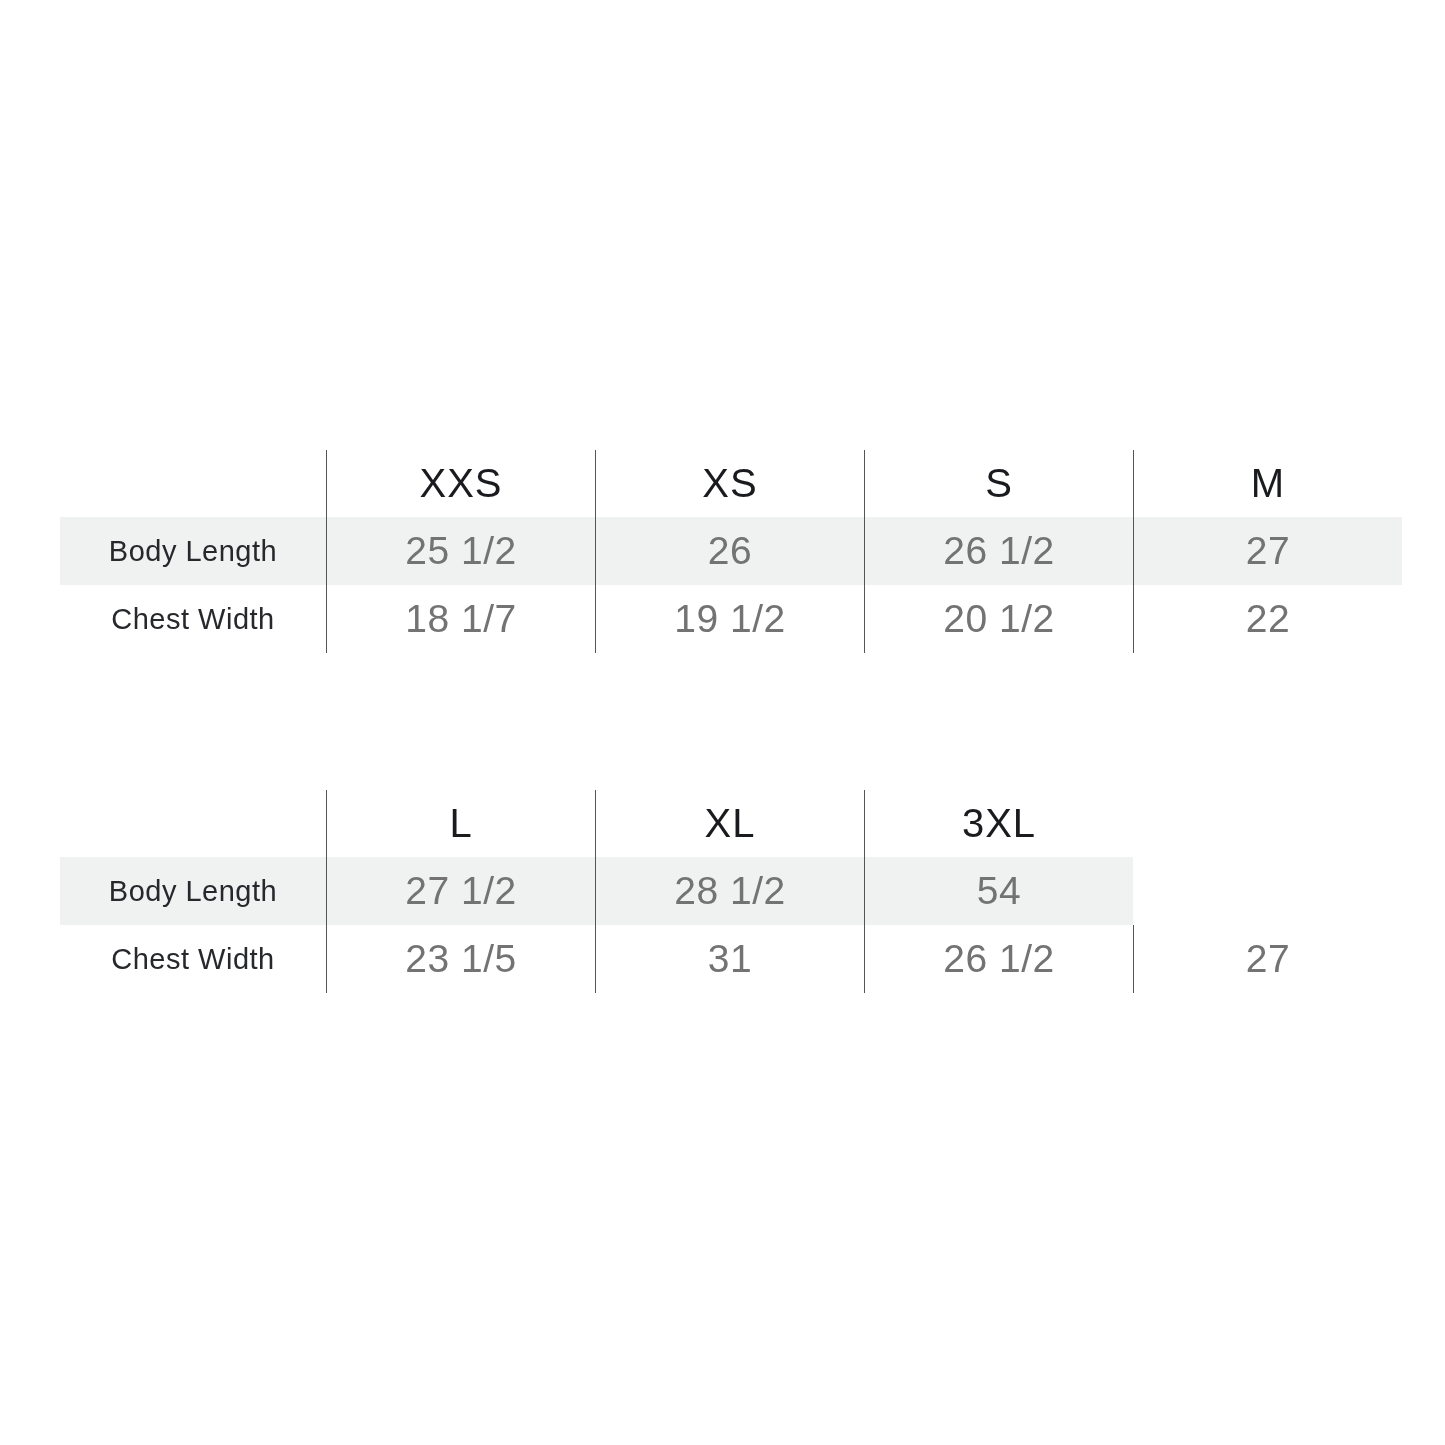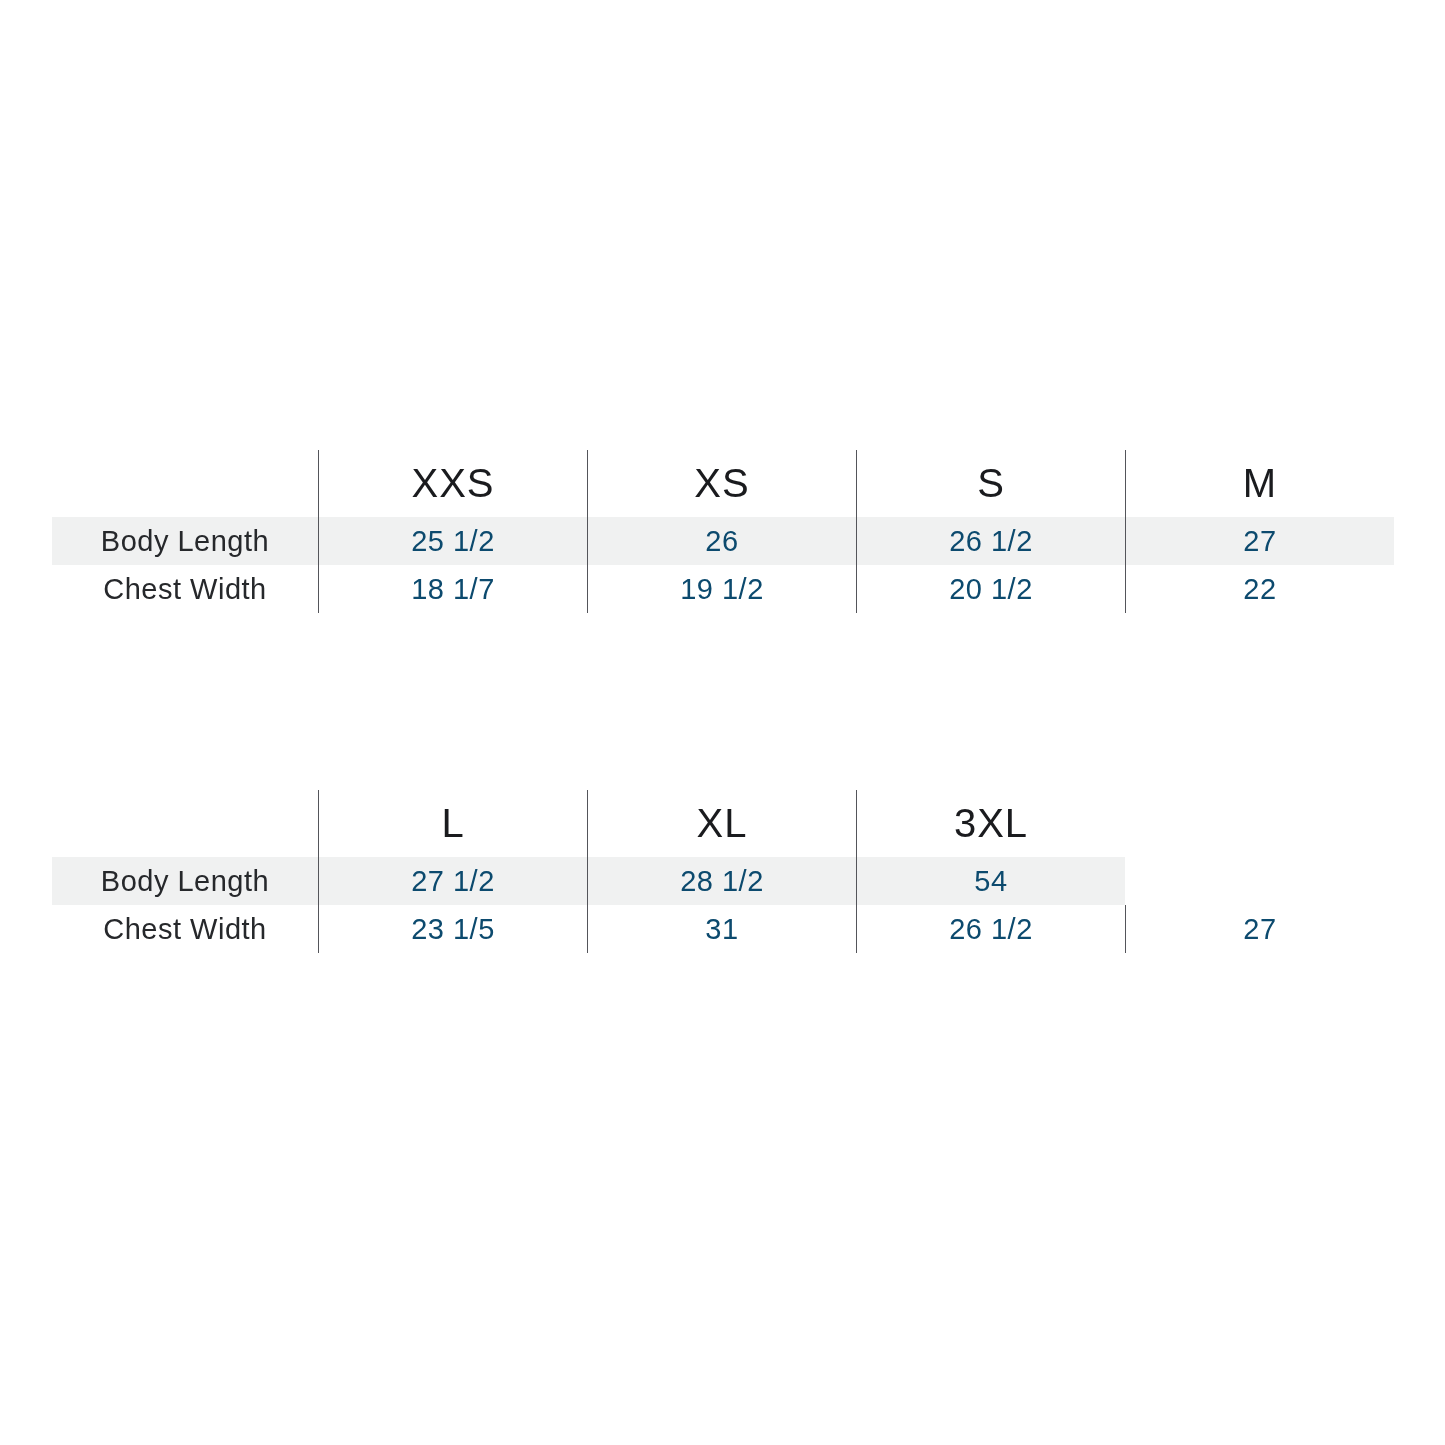--- a/index.html
+++ b/index.html
@@ -12,31 +12,31 @@
     overflow: hidden;
   }
   .canvas {
     position: relative;
     width: 1445px;
     height: 1445px;
     background: #ffffff;
   }
   .size-table {
     position: absolute;
-    left: 52px;
+    left: 60px;
     width: 1342px;
   }
   .size-table.table-1 { top: 450px; }
   .size-table.table-2 { top: 790px; }
   .row {
     display: grid;
     grid-template-columns: 266px 1fr 1fr 1fr 1fr;
   }
   .header-row { height: 67px; }
-  .data-row   { height: 48px; }
+  .data-row   { height: 68px; }
   .cell {
     display: flex;
     align-items: center;
     justify-content: center;
     overflow: hidden;
   }
   .size-cell, .value-cell {
     border-left: 1.5px solid #54555a;
   }
   .shaded .cell { background: #f0f1f1; }
@@ -45,22 +45,22 @@
     font-weight: 400;
     letter-spacing: 1px;
     color: #1a1b1e;
   }
   .label-cell {
     font-size: 29px;
     color: #26282b;
     letter-spacing: 0.5px;
   }
   .value-cell {
-    font-size: 29px;
-    color: #0c4a6e;
+    font-size: 39px;
+    color: #737373;
     letter-spacing: 0.5px;
   }
 </style>
 </head>
 <body>
 
 <div class="canvas">
 
   <section class="size-table table-1">
     <div class="row header-row">

